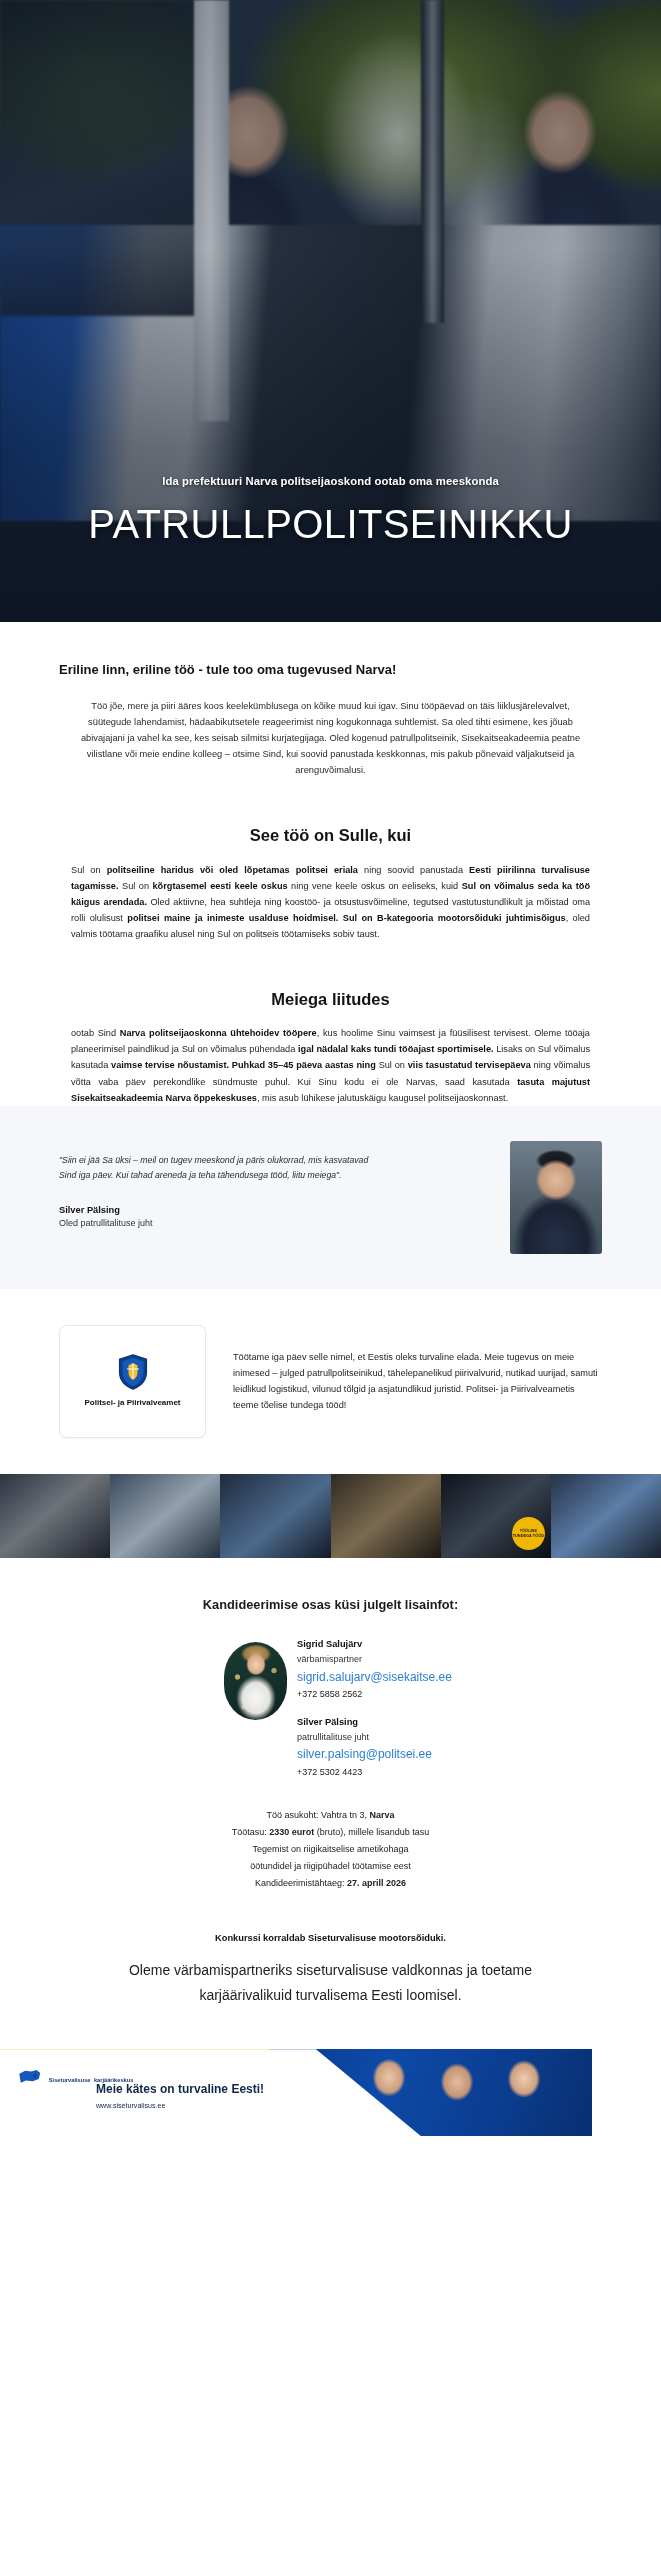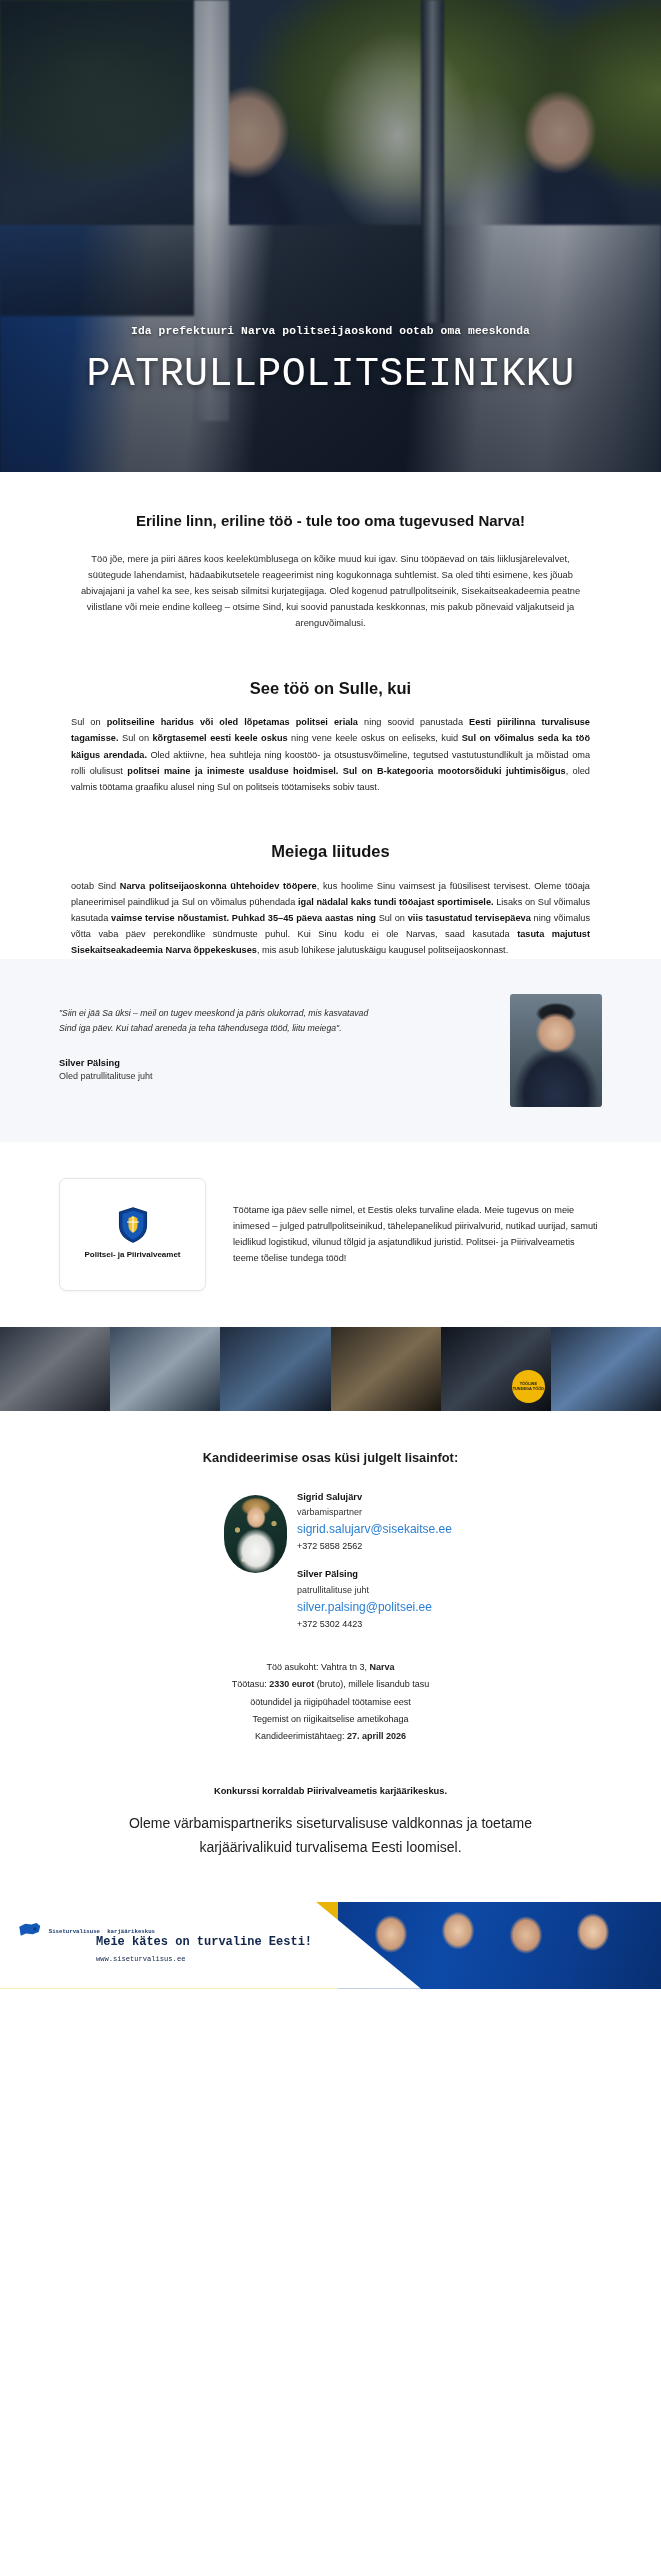--- a/index.html
+++ b/index.html
@@ -9,24 +9,23 @@
     background: #ffffff;
     font-family: "Liberation Sans", sans-serif;
     color: #1b1b1b;
   }
   body { width: 661px; height: 2576px; overflow: hidden; position: relative; }
 
   
   .hero {
     position: relative;
     width: 661px;
-    height: 472px;
+    height: 622px;
     overflow: hidden;
     background: #0f172a;
-    font-family: Liberation Mono, monospace;
   }
   .hero-photo {
     position: absolute; inset: 0;
     background:
       
       radial-gradient(ellipse 113px 150px at 398px 135px, rgba(240,240,235,.85) 0%, rgba(240,240,235,0) 70%),
       radial-gradient(ellipse 90px 195px at 481px 225px, rgba(225,228,225,.7) 0%, rgba(225,228,225,0) 72%),
       
       radial-gradient(ellipse 53px 60px at 248px 132px, #d8b49a 0%, #c29b82 55%, rgba(60,60,70,0) 78%),
       radial-gradient(ellipse 71px 113px at 248px 248px, #26304a 0%, #1d253a 60%, rgba(29,37,58,0) 85%),
@@ -76,21 +75,21 @@
   }
   .hero-title {
     margin-top: 13.5px;
     font-size: 40px; font-weight: 400; letter-spacing: 0.4px;
     text-shadow: 0 1.5px 6px rgba(0,0,0,.6);
   }
 
   
   .wrap { width: 661px; padding: 0 59px; }
   .sec-h1 {
-    font-size: 15px; font-weight: 700; line-height: 1.32; text-align: center;
+    font-size: 13px; font-weight: 700; line-height: 1.32; 
     color: #141414; margin: 39px 0 0;
   }
   .lead {
     font-size: 9.3px; line-height: 1.72; text-align: center; color: #2a2a2a;
     margin: 21px auto 0; max-width: 511px;
   }
   .sec-h2 {
     font-size: 16.5px; font-weight: 700; text-align: center; color: #141414;
     margin: 47px 0 0;
   }
@@ -175,22 +174,22 @@
   .c-gap  { height: 18px; }
 
   .facts { text-align: center; margin-top: 30px; font-size: 9px; line-height: 1.9; color: #222; }
   .facts b { font-weight: 700; }
 
   .org { text-align: center; margin-top: 41px; font-size: 9.3px; font-weight: 700; color: #111; }
   .org-sub { text-align: center; margin-top: 15px; font-size: 14px; line-height: 1.75; color: #222; max-width: 421px; margin-left: auto; margin-right: auto; }
 
   
   .footer {
-    position: relative; width: 661px; height: 87px; margin-top: 42px;
-    background: #eab308; overflow: hidden; font-family: Liberation Mono, monospace;
+    position: relative; width: 592px; height: 87px; margin-top: 42px;
+    background: #eab308; overflow: hidden;
   }
   .footer-photo {
     position: absolute; right: 0; top: 0; width: 323px; height: 87px;
     background:
       radial-gradient(ellipse 19.5px 22.5px at 53px 32px, #e6c3a5 0%, #c99a78 65%, rgba(0,0,0,0) 84%),
       radial-gradient(ellipse 19.5px 22.5px at 120px 28.6px, #e9c8aa 0%, #cb9e7c 65%, rgba(0,0,0,0) 84%),
       radial-gradient(ellipse 19.5px 22.5px at 188px 33px, #e2bd9d 0%, #c49475 65%, rgba(0,0,0,0) 84%),
       radial-gradient(ellipse 19.5px 22.5px at 255px 30px, #edcdae 0%, #cea080 65%, rgba(0,0,0,0) 84%),
       linear-gradient(110deg, #0a3c8f 0%, #0d4aa8 35%, #0b3d90 70%, #082f70 100%);
   }
@@ -291,28 +290,28 @@
     </div>
   </div>
 
   <div class="facts">
     <div>
       <span>Töö asukoht: Vahtra tn 3, </span><b>Narva</b>
     </div>
     <div>
       <span>Töötasu: </span><b>2330 eurot</b><span> (bruto), millele lisandub tasu</span>
     </div>
+    <div>Tegemist on riigikaitselise ametikohaga</div>
     <div>öötundidel ja riigipühadel töötamise eest</div>
-    <div>Tegemist on riigikaitselise ametikohaga</div>
     <div>
       <span>Kandideerimistähtaeg: </span><b>27. aprill 2026</b>
     </div>
   </div>
 
-  <div class="org">Konkurssi korraldab Piirivalveametis karjäärikeskus.</div>
+  <div class="org">Konkurssi korraldab Siseturvalisuse mootorsõiduki.</div>
   <div class="org-sub">Oleme värbamispartneriks siseturvalisuse valdkonnas ja toetame karjäärivalikuid turvalisema Eesti loomisel.</div>
 </section>
 
 <footer class="footer">
   <div class="footer-photo"></div>
   <div class="footer-wedge"></div>
   <div class="footer-logo">
     <span class="footer-logo-mark">
       <svg width="25.5" height="21" viewBox="0 0 34 28">
         <path d="M3 9 L11 5 L19 6 L26 4 L31 8 L29 16 L21 19 L12 18 L5 21 Z" fill="#1559b8"></path>

